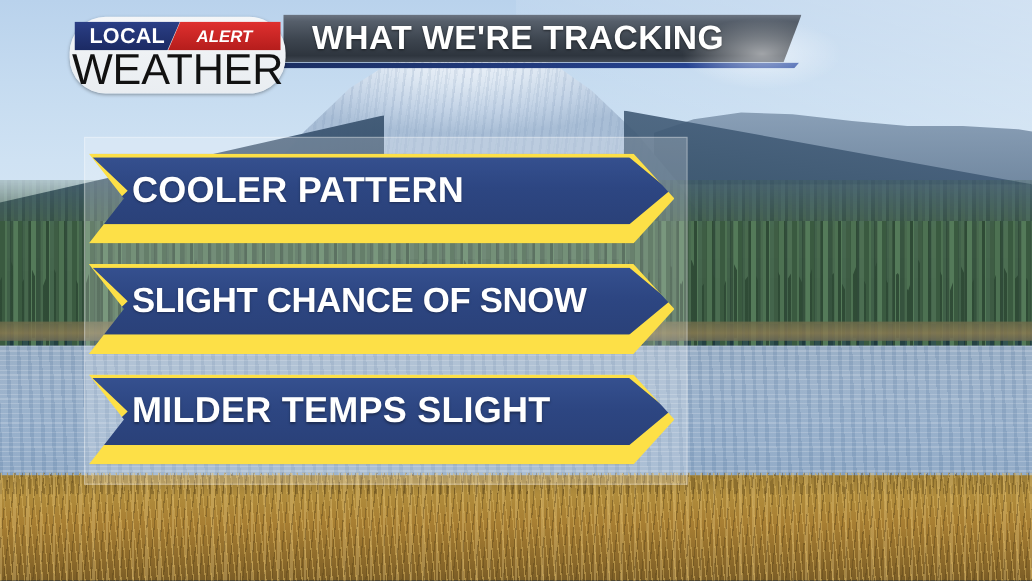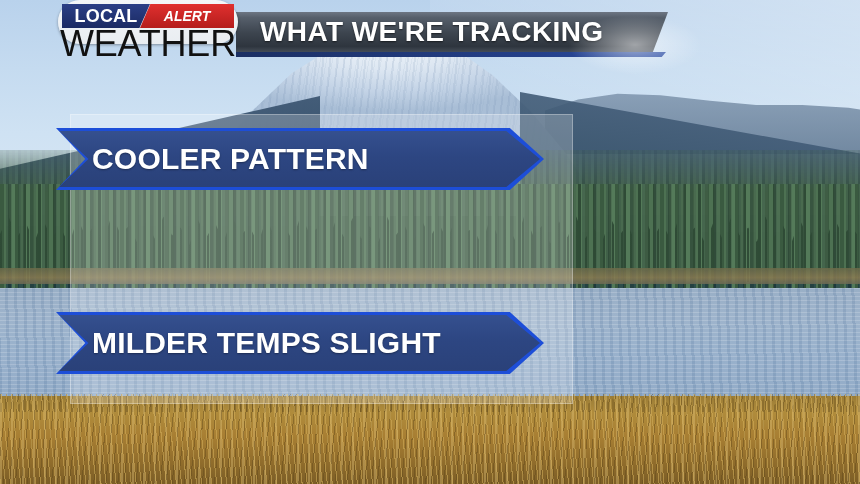--- a/index.html
+++ b/index.html
@@ -180,21 +180,21 @@
     clip-path:polygon(0 0, 100% 0, 99% 100%, 0 100%);
   }
   .hdr-glow{
     position:absolute;left:540px;top:0px;width:190px;height:90px;
     background:radial-gradient(ellipse 95px 42px at 50% 50%, rgba(255,255,255,.55), rgba(255,255,255,0) 70%);
     pointer-events:none;
   }
 
   
   .logo{
-    position:absolute;left:58px;top:0;width:180px;height:44px;
+    position:absolute;left:58px;top:14px;width:180px;height:64px;
     background:linear-gradient(180deg,#f4f6f8,#e9edf1);
     box-shadow:0 1px 3px rgba(0,0,0,.35);
     border-radius:30px;
   }
   .logo-row1{
     position:absolute;left:4px;top:4px;width:172px;height:24px;display:flex;
   }
   .logo-local{
     flex:0 0 88px;background:linear-gradient(180deg,#2b3f86,#1b2a63);
     color:#fff;font-size:18px;font-weight:bold;letter-spacing:.2px;
@@ -209,22 +209,22 @@
     clip-path:polygon(11% 0,100% 0,100% 100%,0 100%);
   }
   .logo-weather{
     position:absolute;left:4px;top:29px;width:172px;height:30px;
     color:#111;font-size:36px;font-weight:normal;letter-spacing:-.2px;
     display:flex;align-items:center;justify-content:center;
   }
 
   
   .arrow{
-    position:absolute;left:56px;width:488px;height:62px;
-    background:#1d4ed8;
+    position:absolute;left:74px;width:488px;height:75px;
+    background:#fde047;
     clip-path:polygon(0 0, 93% 0, 100% 50%, 93% 100%, 0 100%, 6% 50%);
     filter:drop-shadow(0 2px 3px rgba(0,0,0,.45));
   }
   .arrow-inner{
     position:absolute;left:3px;top:3px;width:482px;height:56px;
     background:linear-gradient(180deg,#35508f 0%,#2d4682 45%,#2a4179 100%);
     clip-path:polygon(0 0, 92.8% 0, 99.8% 50%, 92.8% 100%, 0 100%, 6.1% 50%);
     display:flex;align-items:center;
   }
   .arrow-label{
@@ -282,20 +282,25 @@
     </div>
     <div class="logo-weather">WEATHER</div>
   </div>
 
   <div class="arrow" id="arrow0">
     <div class="arrow-inner">
       <div class="arrow-label">COOLER PATTERN</div>
     </div>
   </div>
 
+  <div class="arrow" id="arrow1">
+    <div class="arrow-inner">
+      <div class="arrow-label tight">SLIGHT CHANCE OF SNOW</div>
+    </div>
+  </div>
 
   <div class="arrow" id="arrow2">
     <div class="arrow-inner">
       <div class="arrow-label">MILDER TEMPS SLIGHT</div>
     </div>
   </div>
 
 </div>
 
 </body></html>

